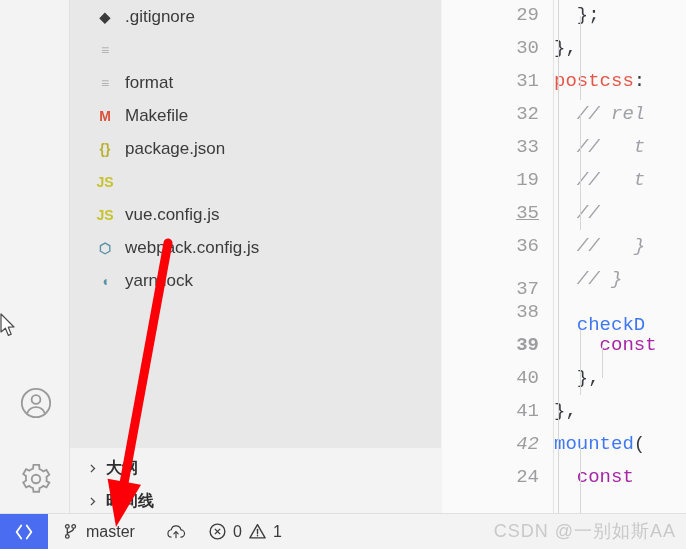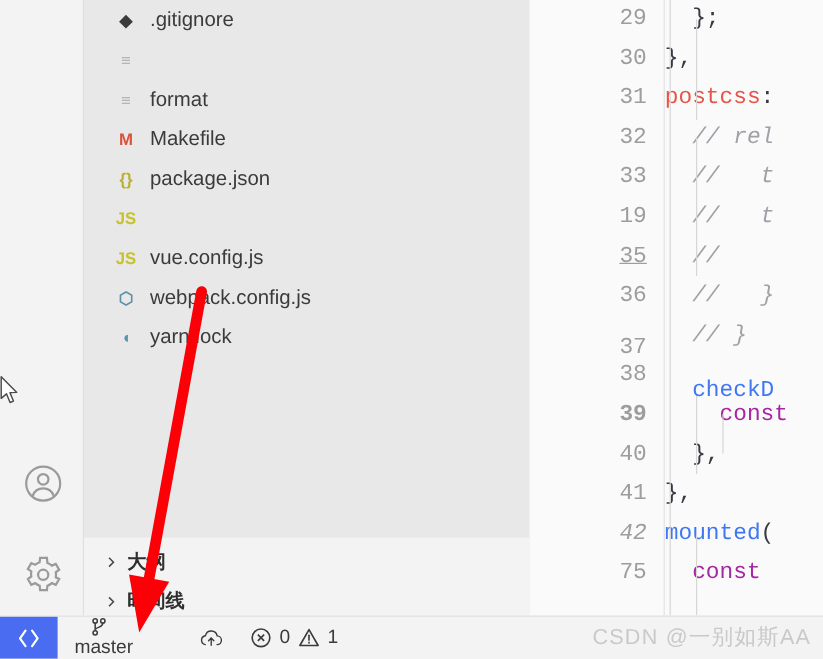--- a/index.html
+++ b/index.html
@@ -106,21 +106,21 @@
   }
   #remote-button{
     position:absolute;left:0;top:0;width:48px;height:35px;
     background:#4a6cf0;display:flex;align-items:center;justify-content:center;
   }
   .status-item{
     position:absolute;top:0;height:35px;display:flex;align-items:center;
     color:#3b3b3b;font-size:16px;
     font-family:"Liberation Sans",sans-serif;
   }
-  #status-branch{left:62px;flex-direction:column;}
+  #status-branch{left:62px;}
   #status-sync{left:165px;}
   #status-problems{left:208px;}
   .status-gap{display:inline-block;width:6px;}
 
   #watermark{
     position:absolute;right:10px;top:513px;height:36px;
     display:flex;align-items:center;
     font-size:18px;color:#c9c9c9;
     font-family:"Liberation Sans",sans-serif;
     letter-spacing:1px;
@@ -224,21 +224,21 @@
       <div class="line-num" style="top: 136px;">33</div>
       <div class="line-num" style="top: 169px;">19</div>
       <div class="line-num" style="top: 202px; text-decoration: underline;">35</div>
       <div class="line-num" style="top: 235px;">36</div>
       <div class="line-num" style="top: 278px;">37</div>
       <div class="line-num" style="top: 301px;">38</div>
       <div class="line-num" style="top: 334px; font-weight: bold;">39</div>
       <div class="line-num" style="top: 367px;">40</div>
       <div class="line-num" style="top: 400px;">41</div>
       <div class="line-num" style="top: 433px; font-style: italic;">42</div>
-      <div class="line-num" style="top: 466px;">75</div>
+      <div class="line-num" style="top: 466px;">24</div>
     </div>
   <div id="code-area">
       <div class="code-line" style="top: 4px;"><span class="tok-brace">  };</span></div>
       <div class="code-line" style="top: 37px;"><span class="tok-brace">},</span></div>
       <div class="code-line" style="top: 70px;"><span class="tok-key">postcss</span><span class="tok-plain">:</span></div>
       <div class="code-line" style="top: 103px;"><span class="tok-comment">  // rel</span></div>
       <div class="code-line" style="top: 136px;"><span class="tok-comment">  //   t</span></div>
       <div class="code-line" style="top: 169px;"><span class="tok-comment">  //   t</span></div>
       <div class="code-line" style="top: 202px;"><span class="tok-comment">  //</span></div>
       <div class="code-line" style="top: 235px;"><span class="tok-comment">  //   }</span></div>

